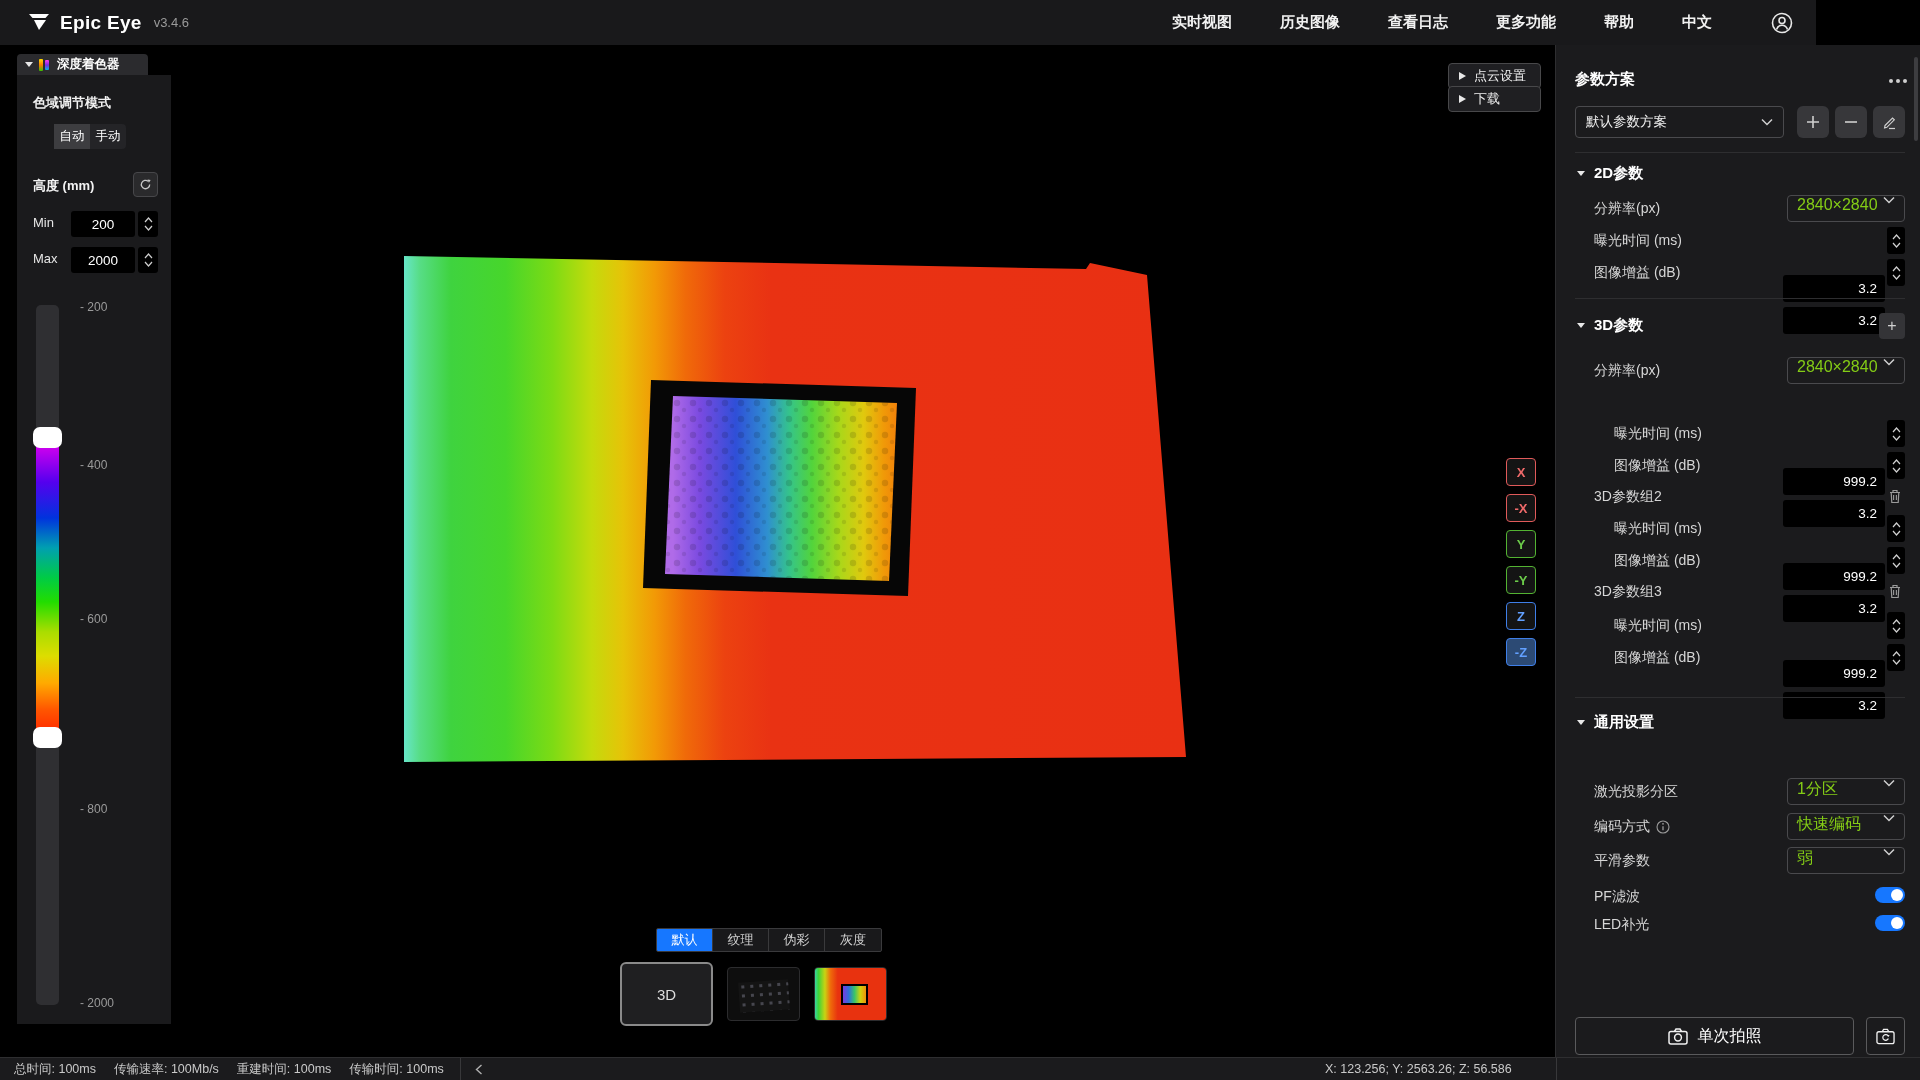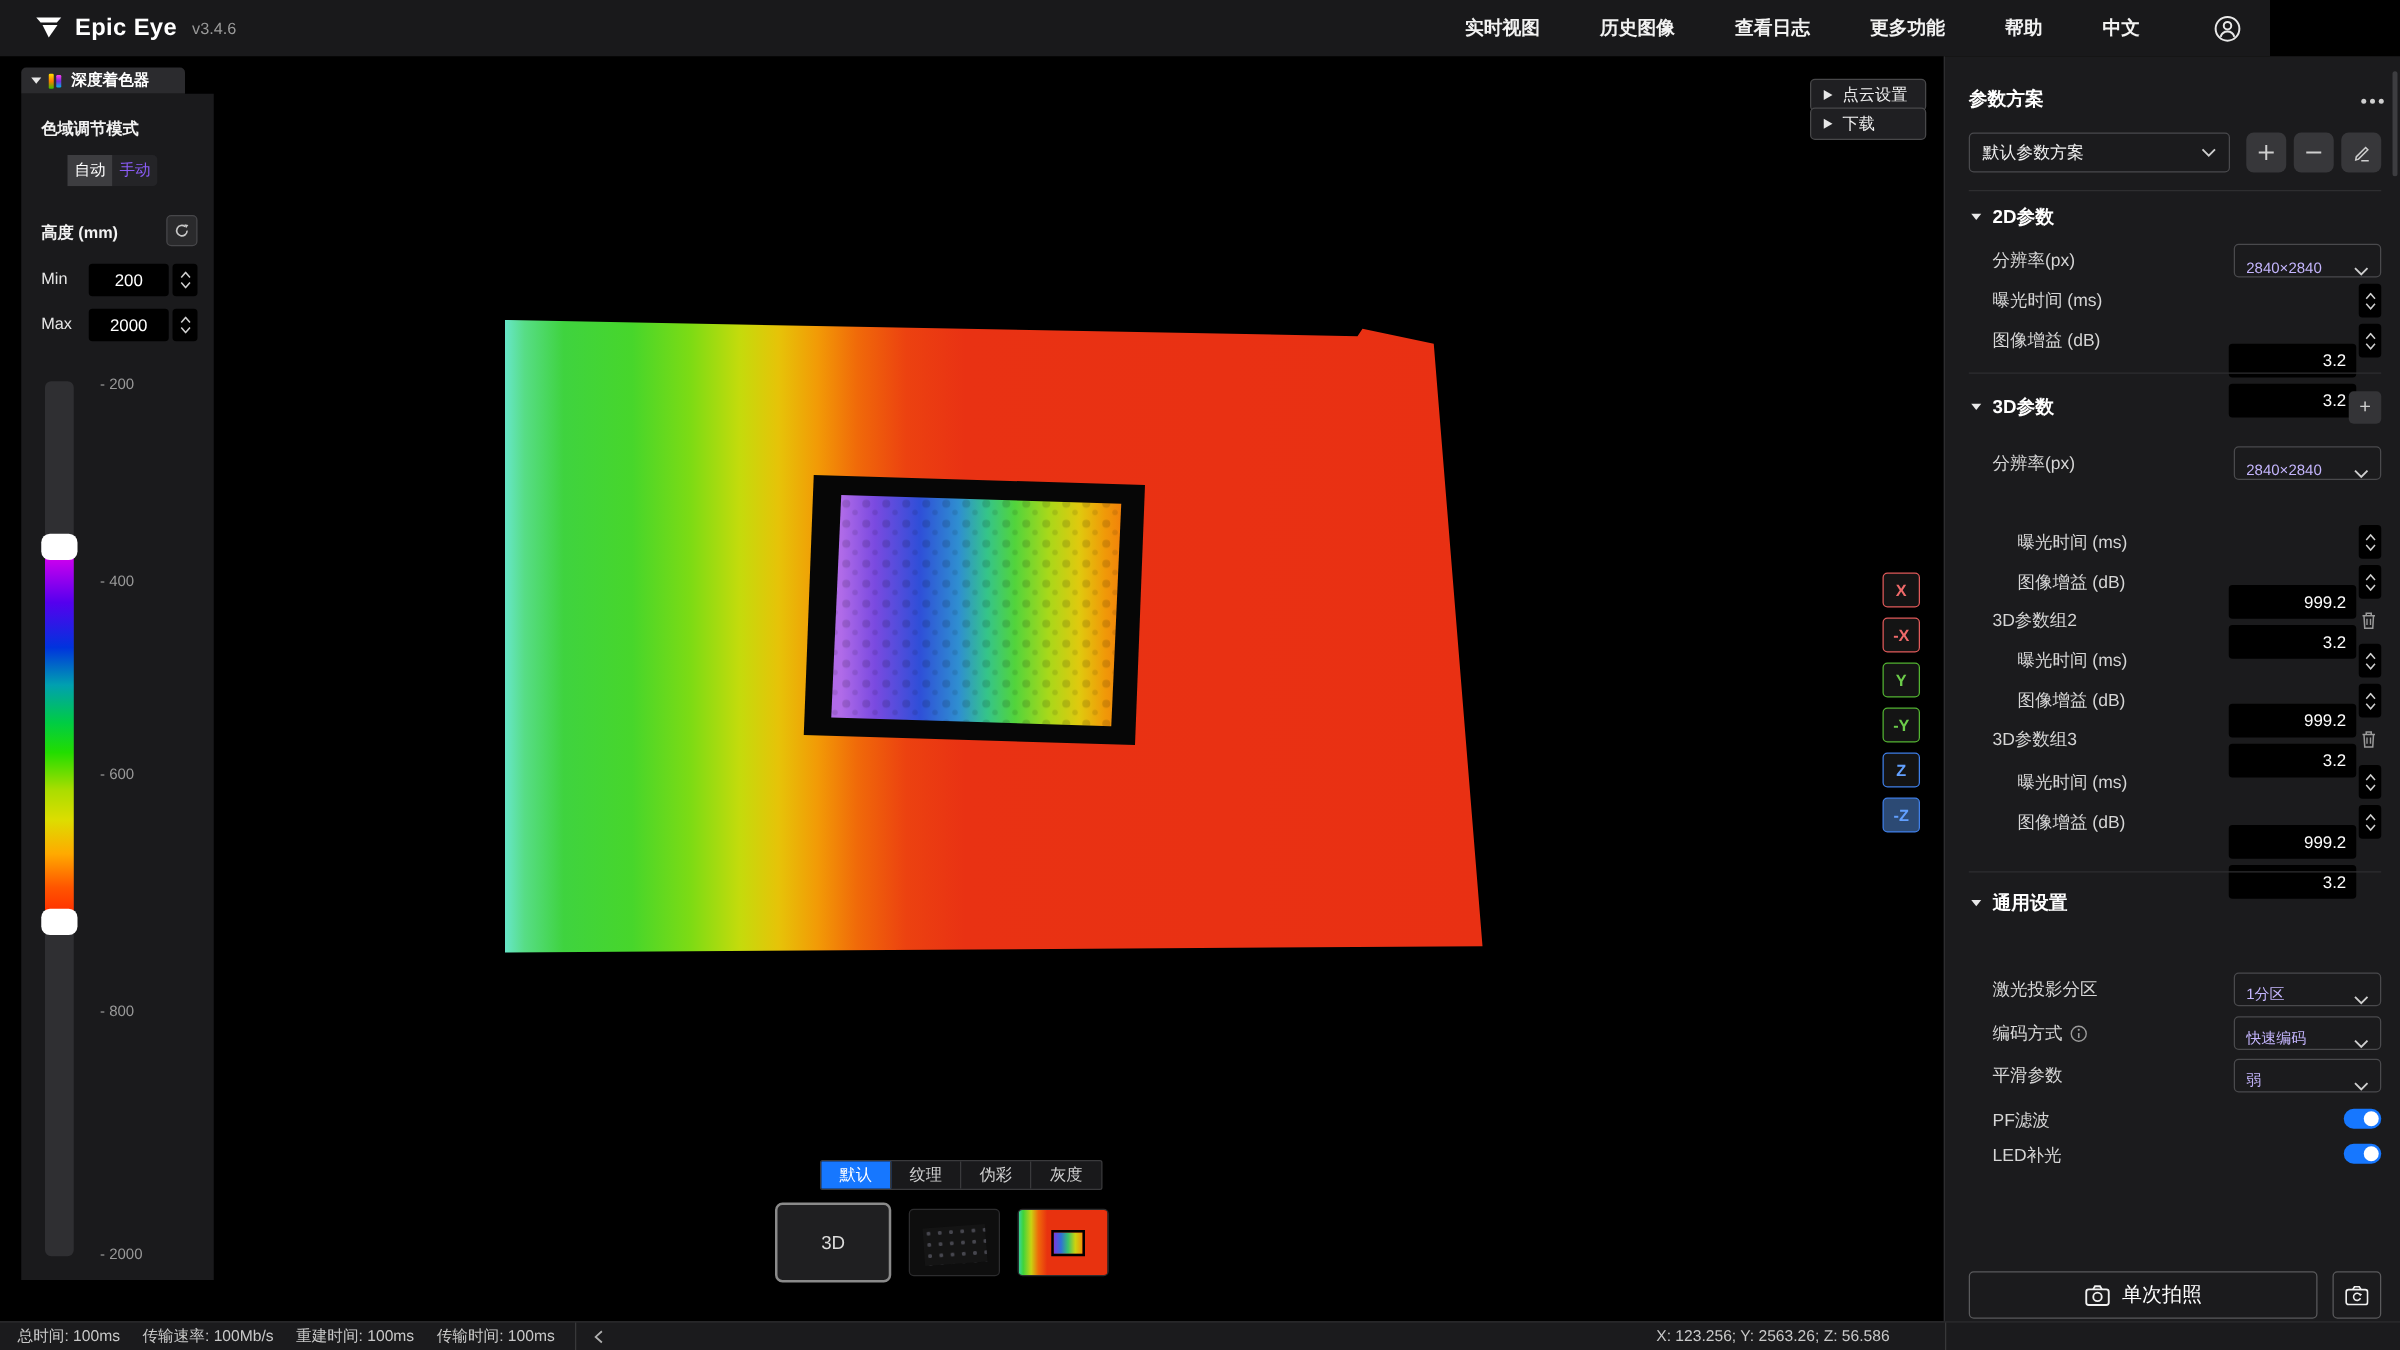--- a/index.html
+++ b/index.html
@@ -58,21 +58,21 @@
                 border-radius:4px 4px 0 0; display:flex; align-items:center; gap:6px; padding-left:8px; }
   .shader-body { position:absolute; left:0; top:21px; width:154px; height:949px; background:rgba(27,27,29,.97); }
   .caret-down { width:0; height:0; border-left:4px solid transparent; border-right:4px solid transparent;
                 border-top:5px solid #e8e8e8; }
   .cmap-icon { width:12px; height:12px; display:flex; gap:1.5px; }
   .cmap-icon i { width:4px; border-radius:1px; }
   .shader-title { font-size:12.5px; font-weight:bold; color:#fff; }
   .sp-label { position:absolute; left:16px; font-size:13px; font-weight:bold; color:#f2f2f2; }
   .seg2 { position:absolute; left:16px; top:70px; display:flex; border-radius:4px; overflow:hidden;padding-left:21px; }
   .seg2 .cell { width:36px; height:25px; display:flex; align-items:center; justify-content:center;
-                font-size:12.5px; color:#8b5cf6; background:#242427; cursor:pointer; }
+                font-size:12.5px; color:#ffffff; background:#242427; cursor:pointer; }
   .seg2 .cell.sel { background:#3d3d40; color:#fff; }
   .icon-btn-sm { position:absolute; width:25px; height:25px; background:#2a2a2c; border:1px solid #47474a;
                  border-radius:4px; display:flex; align-items:center; justify-content:center; cursor:pointer; }
   .mm-row-label { position:absolute; left:16px; font-size:13px; color:#e6e6e6; }
   .mm-input { position:absolute; left:54px; width:64px; height:26px; background:#000; border:none;
               border-radius:3px; color:#fff; font-size:13.5px; text-align:center;
               font-family:inherit; }
   .mm-spin { position:absolute; left:121px; width:20px; height:26px; background:#000; border-radius:3px;
              display:flex; flex-direction:column; align-items:center; justify-content:center; gap:2px; cursor:pointer; }
   .grad-track { position:absolute; left:19px; top:251px; width:23px; height:700px; background:#2f2f32; border-radius:5px; }
@@ -96,22 +96,22 @@
             border-radius:6px; display:flex; align-items:center; justify-content:center; cursor:pointer; }
   .rp-divider { position:absolute; left:19px; width:330px; height:1px; background:#2e2e30; }
   .sec-header { position:absolute; left:21px; display:flex; align-items:center; gap:9px;
                 font-size:15px; font-weight:bold; color:#fff; cursor:pointer; }
   .p-row { position:absolute; left:0; width:365px; height:27px; }
   .p-label { position:absolute; left:38px; top:5px; font-size:14px; color:#d6d6d6; white-space:nowrap;
              display:flex; align-items:center; gap:6px; }
   .p-label.indent { left:58px; }
   .p-label.group { top:2px; }
   .ctrl-select { position:absolute; left:231px; top:0; width:118px; height:27px; border:1px solid #4a4a4d;
-                 border-radius:4px; display:flex; align-items:flex-end; padding:0 9px; font-size:12px;
-                 color:#c4b5fd; cursor:pointer; }
+                 border-radius:4px; display:flex; align-items:flex-start; padding:0 9px; font-size:16px;
+                 color:#84cc16; cursor:pointer; }
   .ctrl-select .chev { margin-left:auto; }
   .num-box { position:absolute; left:227px; top:0; width:102px; height:27px; background:#000; border:none;
              border-radius:3px; color:#fff; font-size:13.5px; text-align:right; padding-right:8px;
              font-family:inherit;margin-top:48px; }
   .num-spin { position:absolute; left:331px; top:0; width:18px; height:27px; background:#000; border-radius:3px;
               display:flex; flex-direction:column; align-items:center; justify-content:center; gap:2px; cursor:pointer; }
   .trash-btn { position:absolute; left:332px; top:2px; width:16px; height:18px; cursor:pointer; }
   .plus-mini { position:absolute; left:323px; width:26px; height:26px; background:#343437; border-radius:4px;
                display:flex; align-items:center; justify-content:center; color:#d0d0d0; font-size:16px; cursor:pointer; }
   .seg3 { position:absolute; left:231px; top:0; width:118px; height:27px; display:flex; border:1px solid #4a4a4d;

